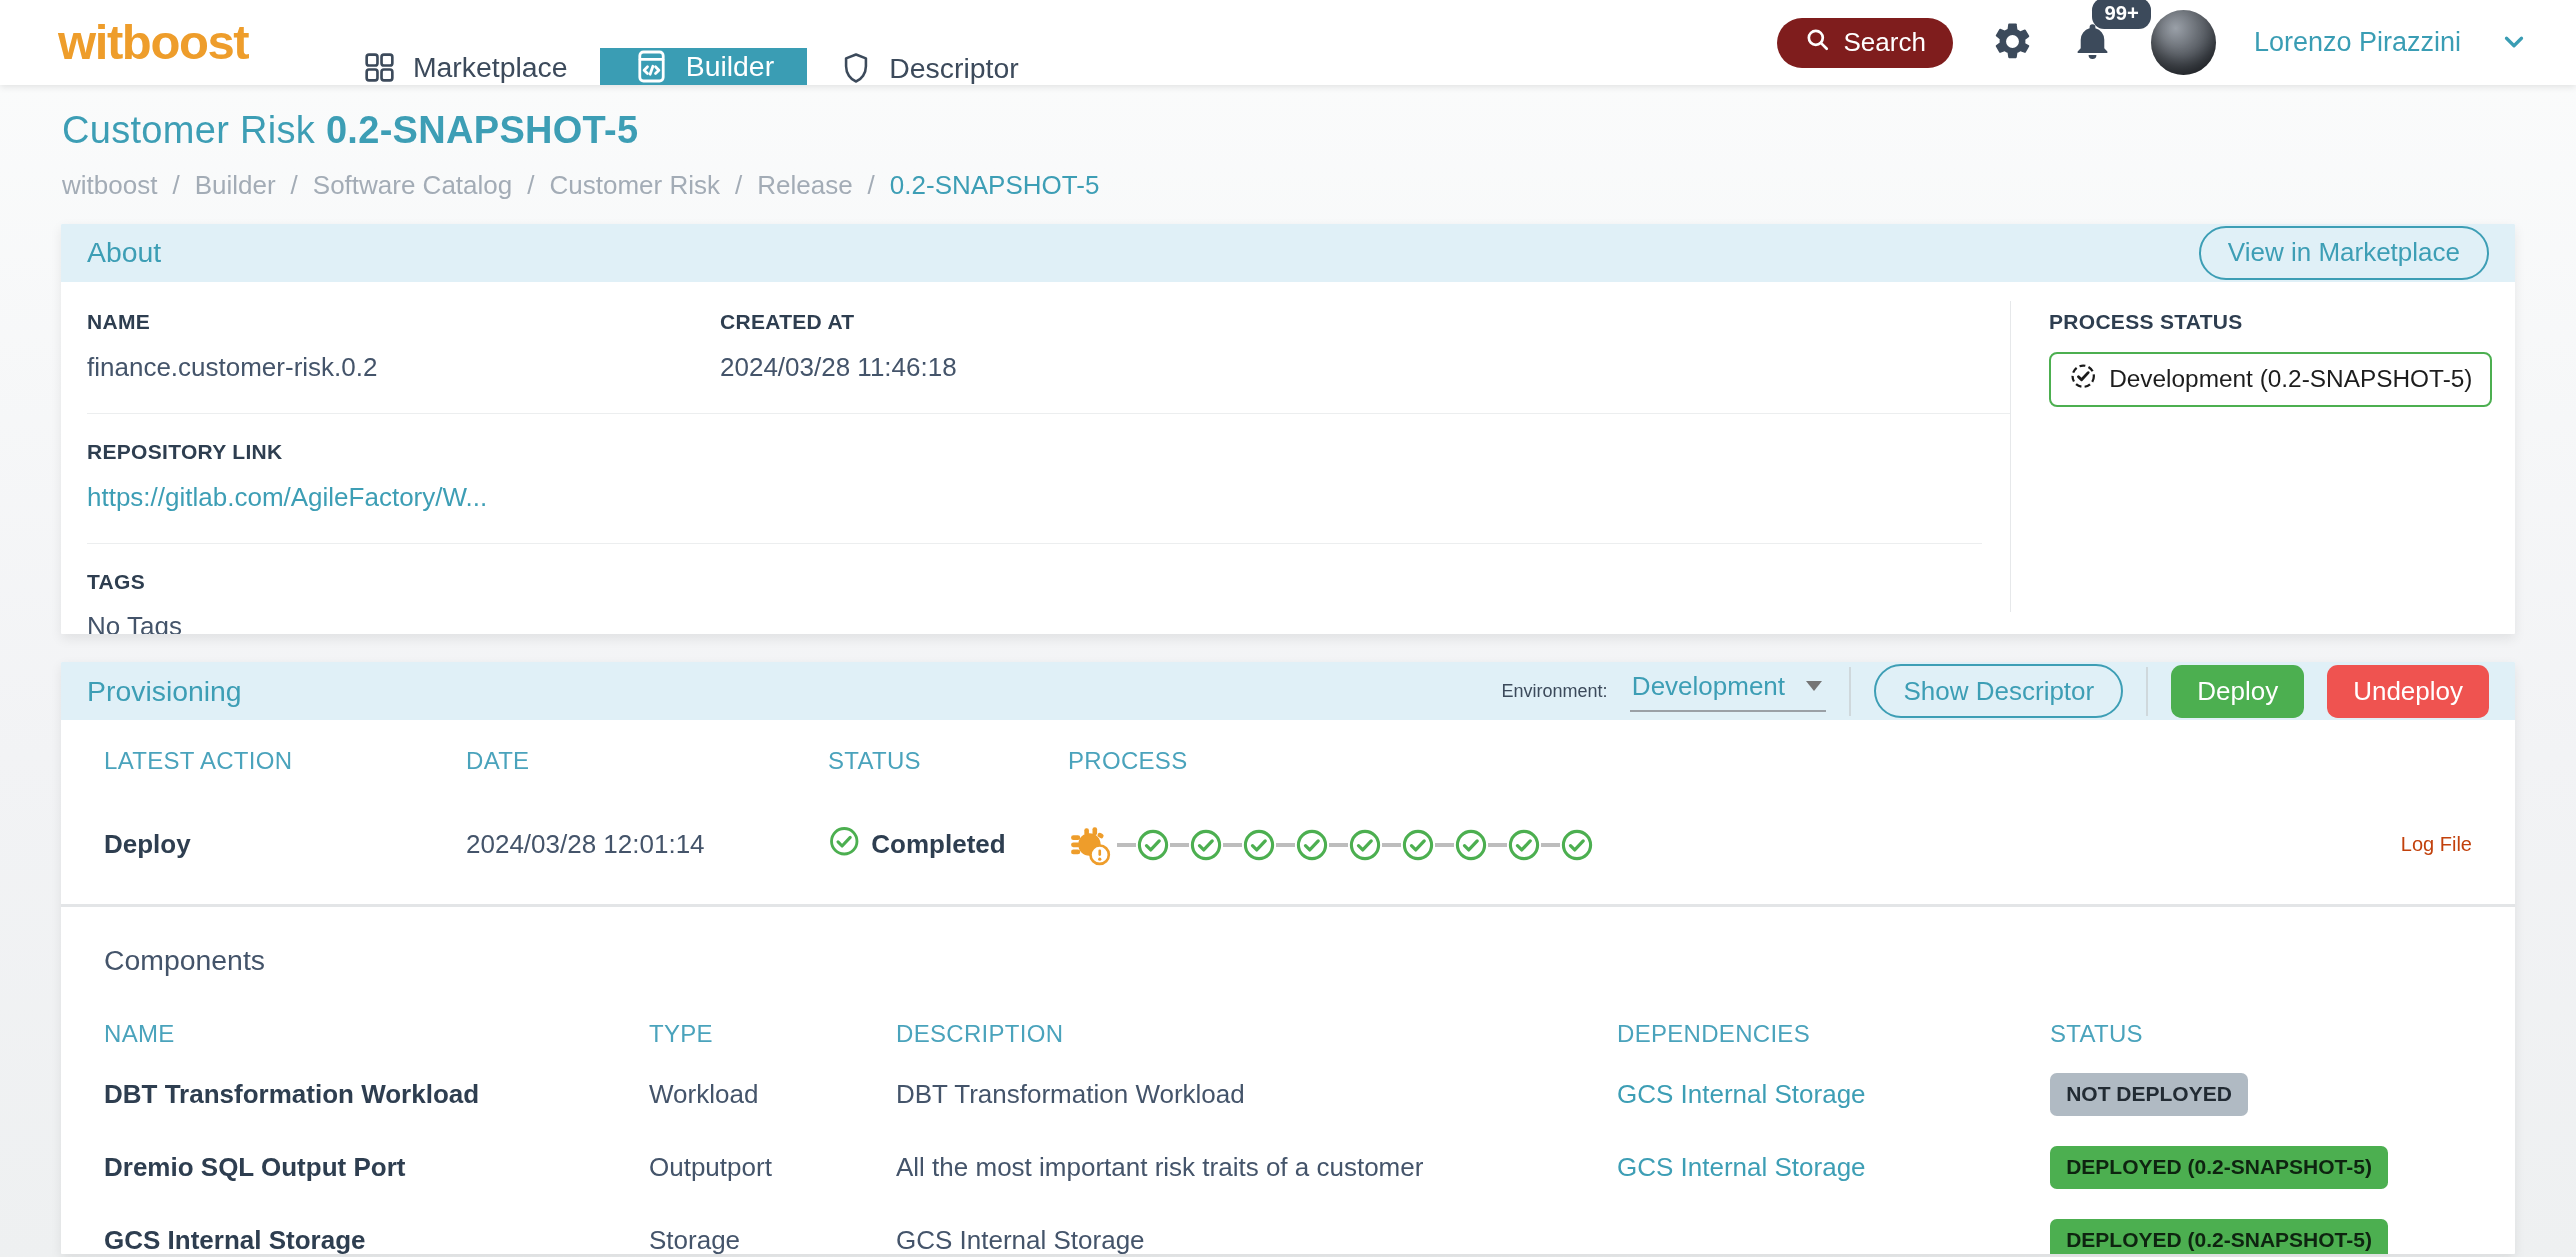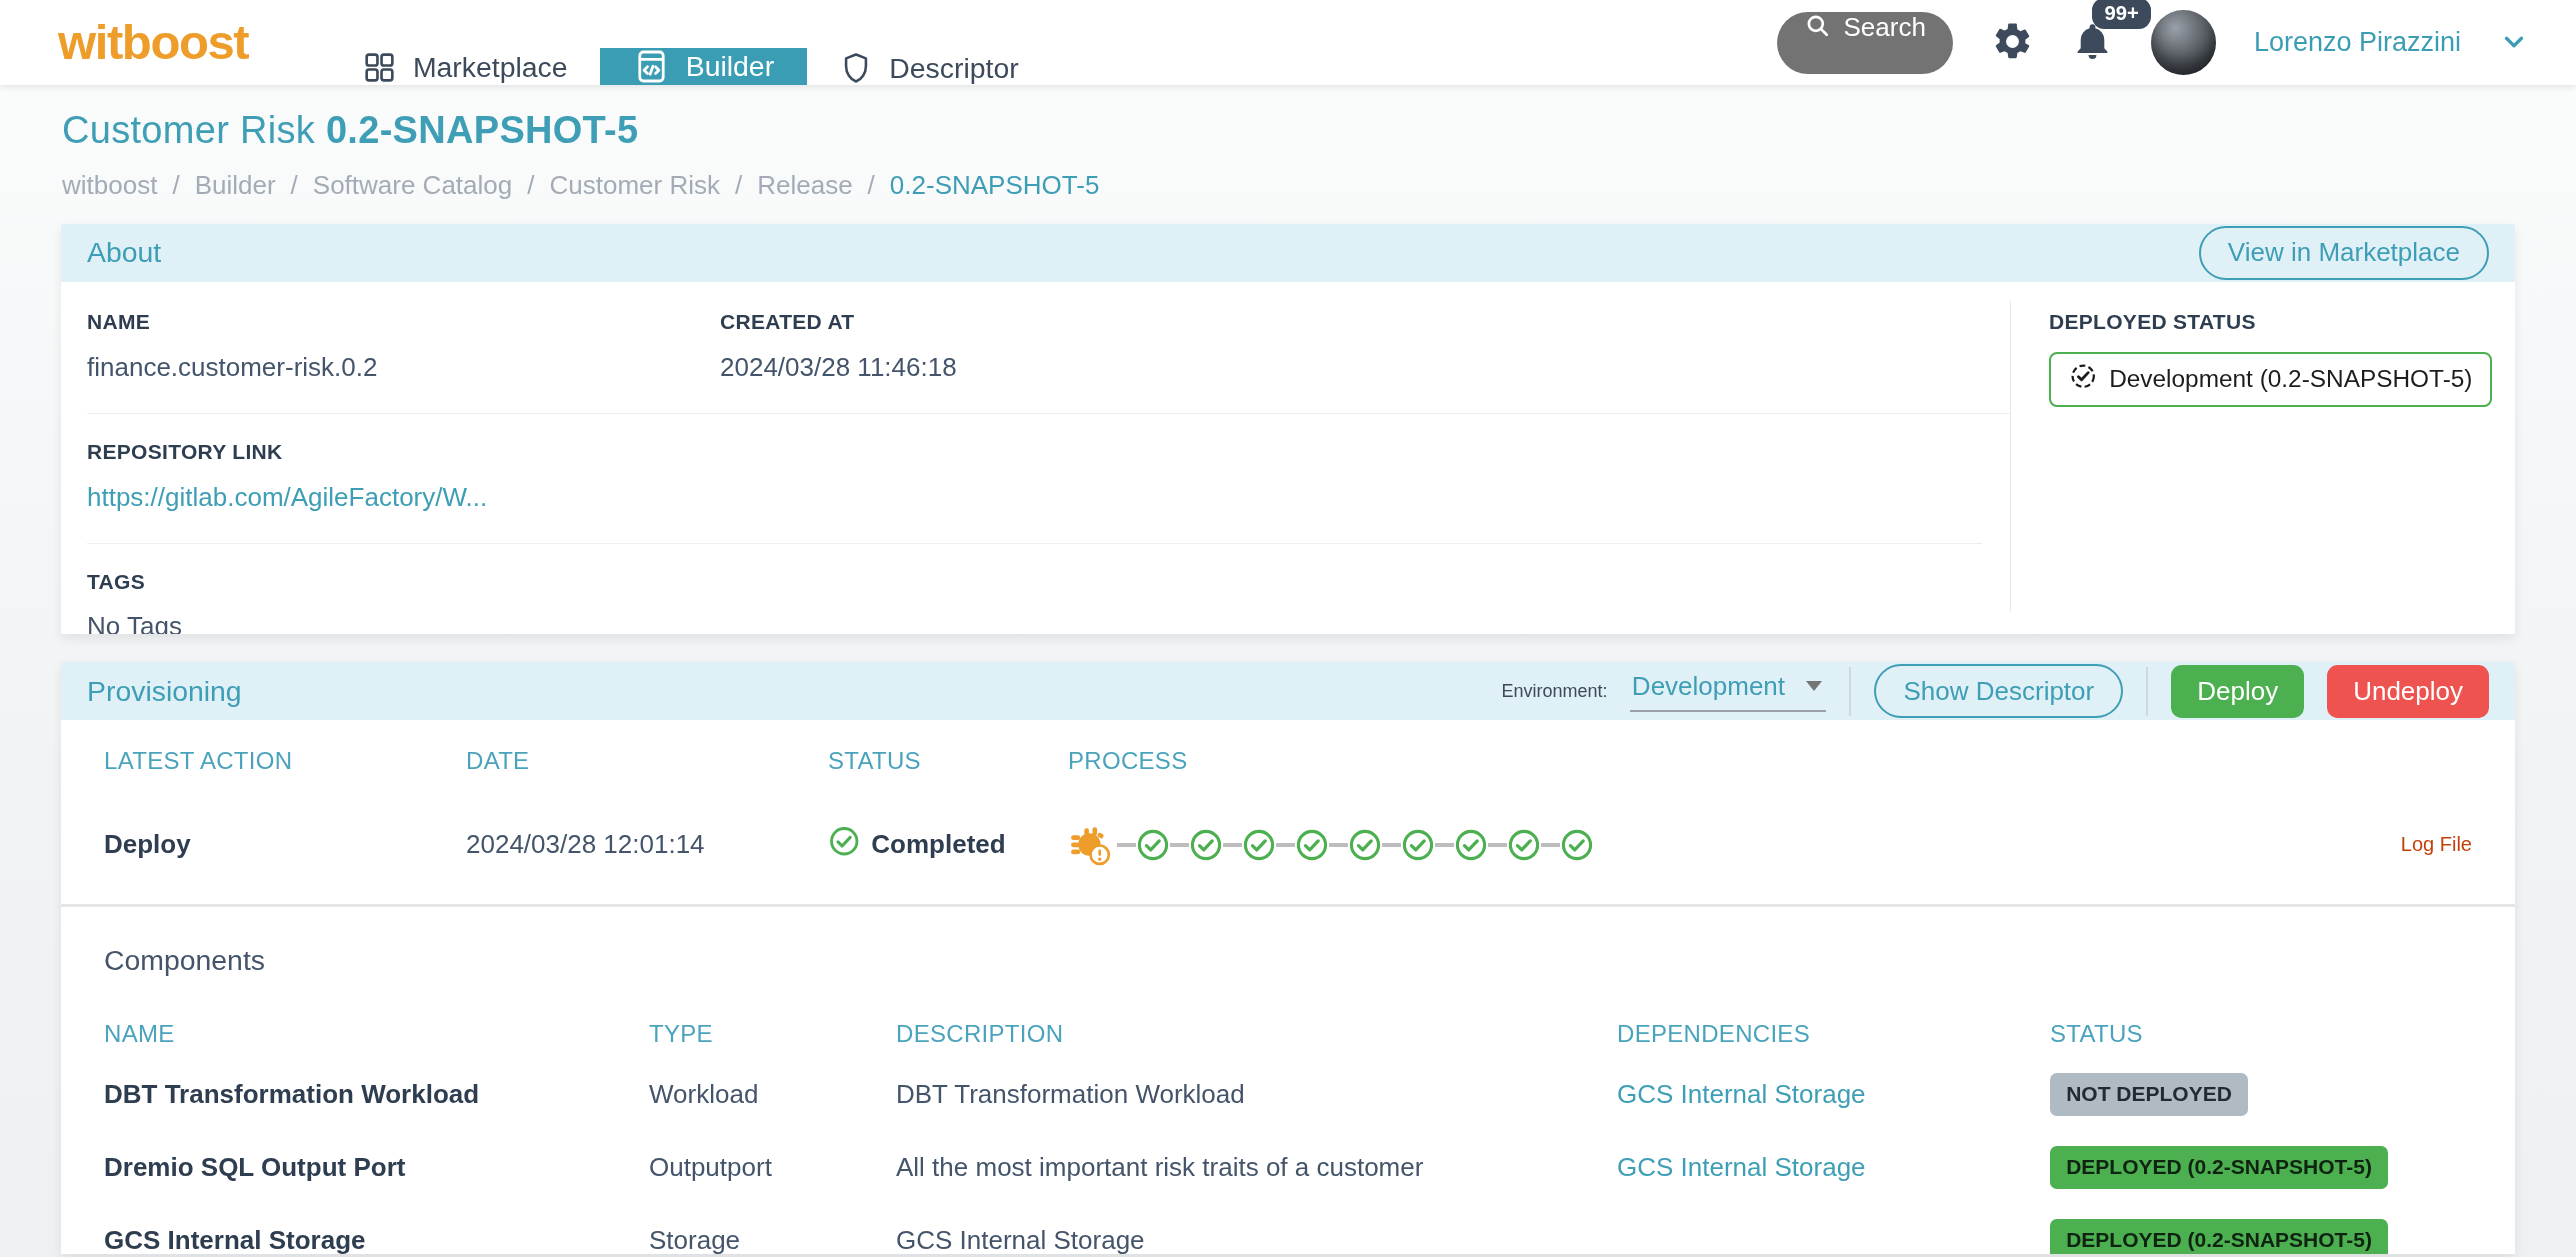--- a/index.html
+++ b/index.html
@@ -23,22 +23,22 @@
   }
   .nav-tabs { display: flex; height: 100%; align-items: flex-end; }
   .nav-tab {
     display: flex; align-items: center; gap: 16.2px; padding: 0 32.5px;
     font-size: 28.4px; font-weight: 500; color: #3C4A5B; cursor: pointer;
   }
   .nav-tab.active { background: #3A9DB4; color: #ffffff; }
   .nav-tab svg { display: block; }
   .nav-right { margin-left: auto; display: flex; align-items: center; gap: 38px; padding-right: 47px; }
   .search-btn {
-    display: flex; gap: 12.2px; background: #737373; color: #fff;
-    border: none; border-radius: 676px; height: 62px; padding: 0 27px;
+    display: flex; align-items: center; gap: 12.2px; background: #7f1d1d; color: #fff;
+    border: none; border-radius: 676px; height: 50px; padding: 0 27px;
     font-size: 26px; font-family: inherit; cursor: pointer;
   }
   .icon-btn { background: none; border: none; cursor: pointer; position: relative; display: flex; }
   .bell-wrap { position: relative; }
   .notif-badge {
     position: absolute; top: -23px; left: 20.3px; background: #3C4A5B; color: #fff;
     font-size: 20.3px; font-weight: 600; border-radius: 12.2px; padding: 5.4px 12.2px; line-height: 1;
   }
   .avatar {
     width: 65px; height: 65px; border-radius: 50%;
@@ -255,21 +255,21 @@
       <div class="about-row2">
         <div class="field-label">REPOSITORY LINK</div>
         <div class="field-value"><a class="link">https://gitlab.com/AgileFactory/W...</a></div>
       </div>
       <div class="about-row3">
         <div class="field-label">TAGS</div>
         <div class="field-value">No Tags</div>
       </div>
     </div>
     <div class="about-right">
-      <div class="field-label">DEPLOYED STATUS</div>
+      <div class="field-label">PROCESS STATUS</div>
       <div class="release-badge">
         <span>
           <svg width="28.4" height="28.4" viewBox="0 0 24 24" fill="none" stroke="#1a1a1a">
             <circle cx="12" cy="12" r="9" stroke-width="1.9" stroke-dasharray="5 2.8"></circle>
             <path d="M8 12.4l2.6 2.6 5.6-6" stroke-width="2.4" stroke-linecap="round" stroke-linejoin="round"></path>
           </svg>
         </span>
         <span>Development (0.2-SNAPSHOT-5)</span>
       </div>
     </div>

